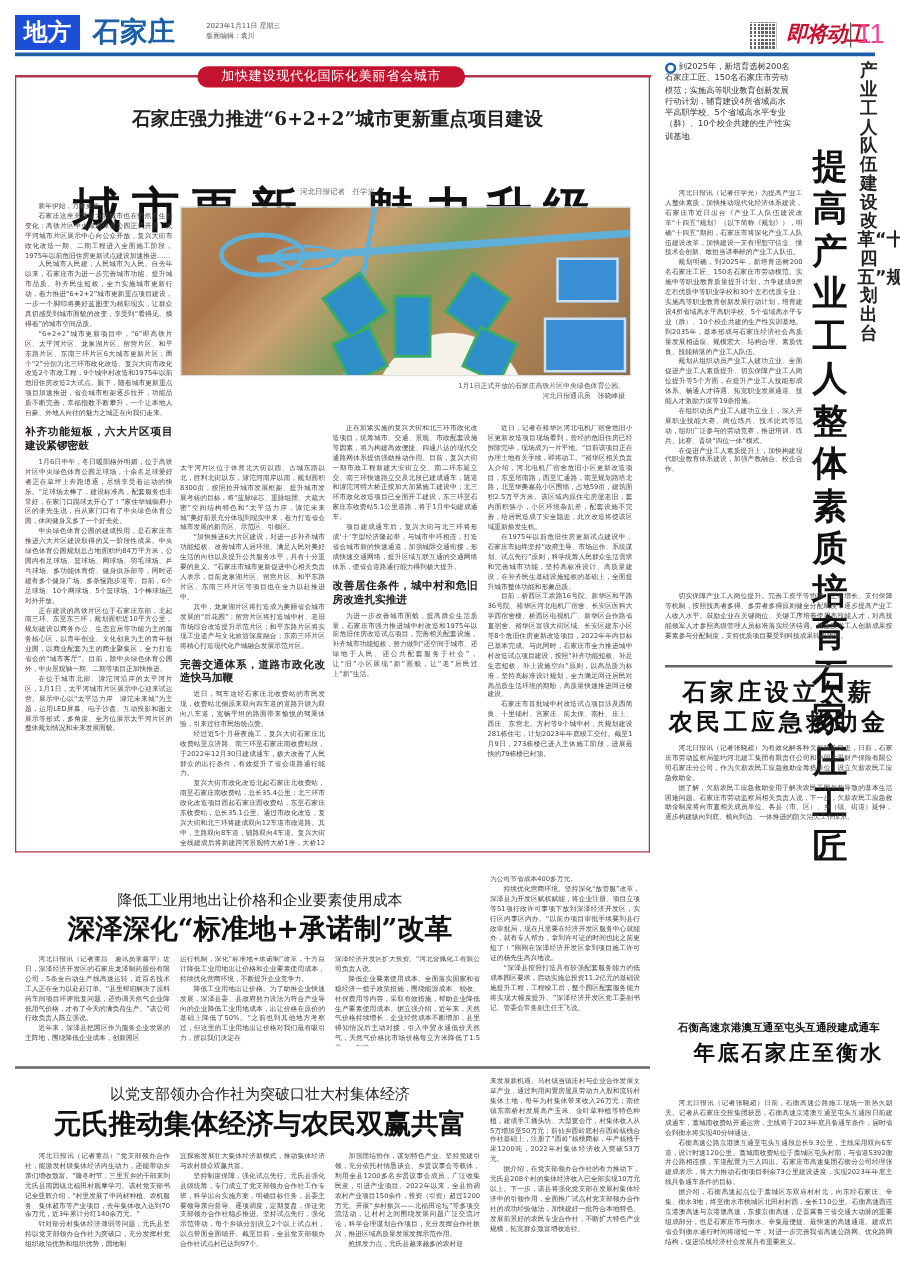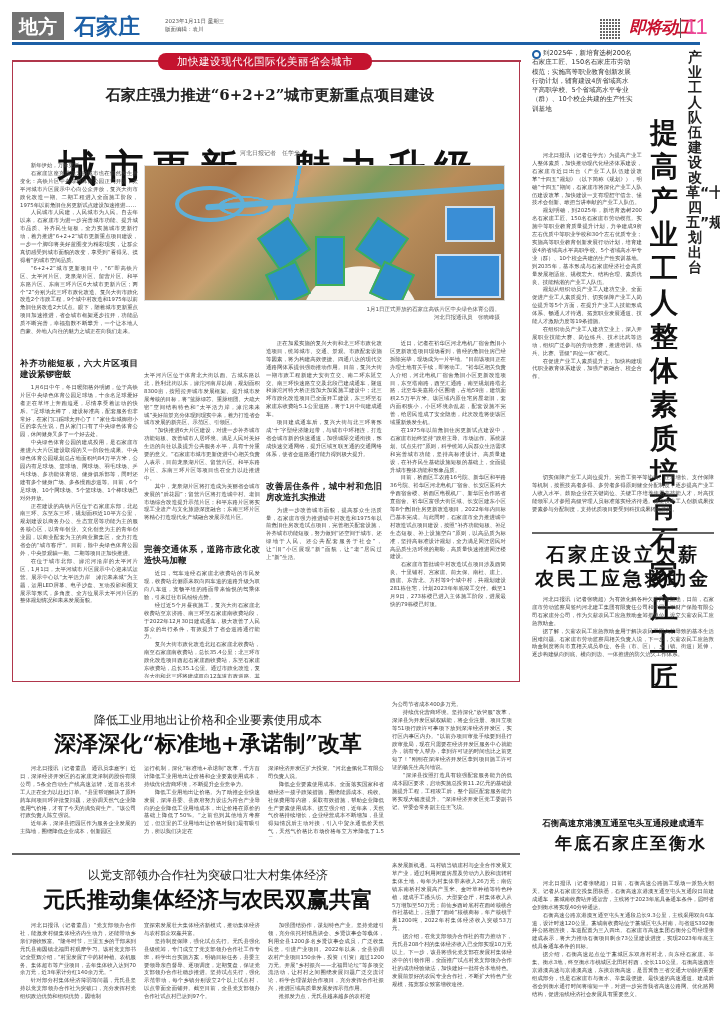--- a/index.html
+++ b/index.html
@@ -1,21 +1,21 @@
 <!DOCTYPE html>
 <html><head>
 <meta charset="utf-8">
 <style>
   * { box-sizing: border-box; margin: 0; padding: 0; }
   html, body { width: 720px; height: 1022px; background: #ffffff; overflow: hidden; }
   body { position: relative; font-family: "DejaVu Sans", sans-serif; color: #222; }
 
   
   .masthead { position: absolute; left: 12px; top: 12px; width: 688px; height: 30px; }
-  .mh-section { position: absolute; left: 0; top: 0; height: 28px; width: 52px; background: #737373; color: #fff;
+  .mh-section { position: absolute; left: 0; top: 0; height: 28px; width: 52px; background: #1d4ed8; color: #fff;
     font-family: "DejaVu Serif", serif; font-size: 19px; font-weight: bold; line-height: 28px; text-align: center; }
   .mh-city { position: absolute; left: 62px; top: 0; font-family: "DejaVu Serif", serif; font-size: 22px; color: #1c5fa6; line-height: 28px; font-weight: bold; }
   .mh-meta { position: absolute; left: 153px; top: 5px; font-size: 5.5px; color: #555; line-height: 8px; }
   .mh-rule { position: absolute; left: 0; top: 30px; width: 688px; height: 3px; background: #1c5fa6; }
   .mh-qr { position: absolute; left: 588px; top: 6px; width: 21px; height: 21px;
     background: repeating-linear-gradient(90deg,#333 0 2px,#fff 2px 3px), #333; opacity: .75; }
   .mh-qr::after { content:""; position:absolute; inset:0;
     background: repeating-linear-gradient(0deg,transparent 0 2px,#fff 2px 3px); }
   .mh-logo { position: absolute; left: 617px; top: 4px; font-family: "DejaVu Serif", serif; font-style: italic; font-weight: bold; font-size: 17px; color: #c8102e; letter-spacing: -1px; }
   .mh-sep { position: absolute; left: 668px; top: 6px; width: 1px; height: 20px; background: #555; }
@@ -49,21 +49,21 @@
   .court.big2 { left: 290px; top: 88px; width: 66px; height: 44px; background: #3a8ed6; border-color: #cfe0ee; }
   .ring { position: absolute; left: 30px; top: 20px; width: 70px; height: 36px; border: 4px solid #5fb0d8; border-radius: 50%; }
   .bridge { position: absolute; left: 60px; top: 28px; width: 300px; height: 6px; background: #5fb0d8; transform: rotate(-4deg); border-radius: 3px; }
   .photo-cap { position: absolute; left: 190px; top: 305px; width: 310px; font-size: 5.5px; color: #555; text-align: right; line-height: 8px; }
   .photo-cap .credit { display: block; }
 
   
   .col { position: absolute; font-size: 5.4px; line-height: 7.9px; color: #444; text-align: justify; overflow: hidden; }
   .col p { text-indent: 2em; }
   .col p.noind { text-indent: 0; }
-  .subhead { font-family: Liberation Serif, serif; font-weight: bold; color: #222; font-size: 8.5px; line-height: 11px; margin: 22px 0 4px; }
+  .subhead { font-family: Liberation Mono, monospace; font-weight: bold; color: #222; font-size: 8.5px; line-height: 11px; margin: 5px 0 4px; }
 
   
   .rc-summary { position: absolute; left: 532px; top: 49px; width: 102px; font-size: 6.6px; line-height: 9.3px; color: #333; }
   .rc-dot { position: absolute; left: 532px; top: 50px; width: 9px; height: 9px; border: 2px solid #1c5fa6; border-radius: 50%; }
   .rc-vsub { position: absolute; left: 686px; top: 50px; width: 18px; font-family: "DejaVu Sans", sans-serif; font-size: 14px; line-height: 15px; font-weight: bold; color: #222; text-align: center; }
   .rc-vtitle { position: absolute; left: 647px; top: 72px; width: 34px; font-family: "DejaVu Serif", serif; font-size: 28px; line-height: 34px; font-weight: bold; color: #111; text-align: center; margin-top: 44px; }
   .rc-body { left: 532px; top: 152px; width: 110px; height: 322px; }
   .rc-body2 { left: 532px; top: 474px; width: 182px; height: 54px; }
   .rule-thick { position: absolute; height: 2px; background: #666; }
 

